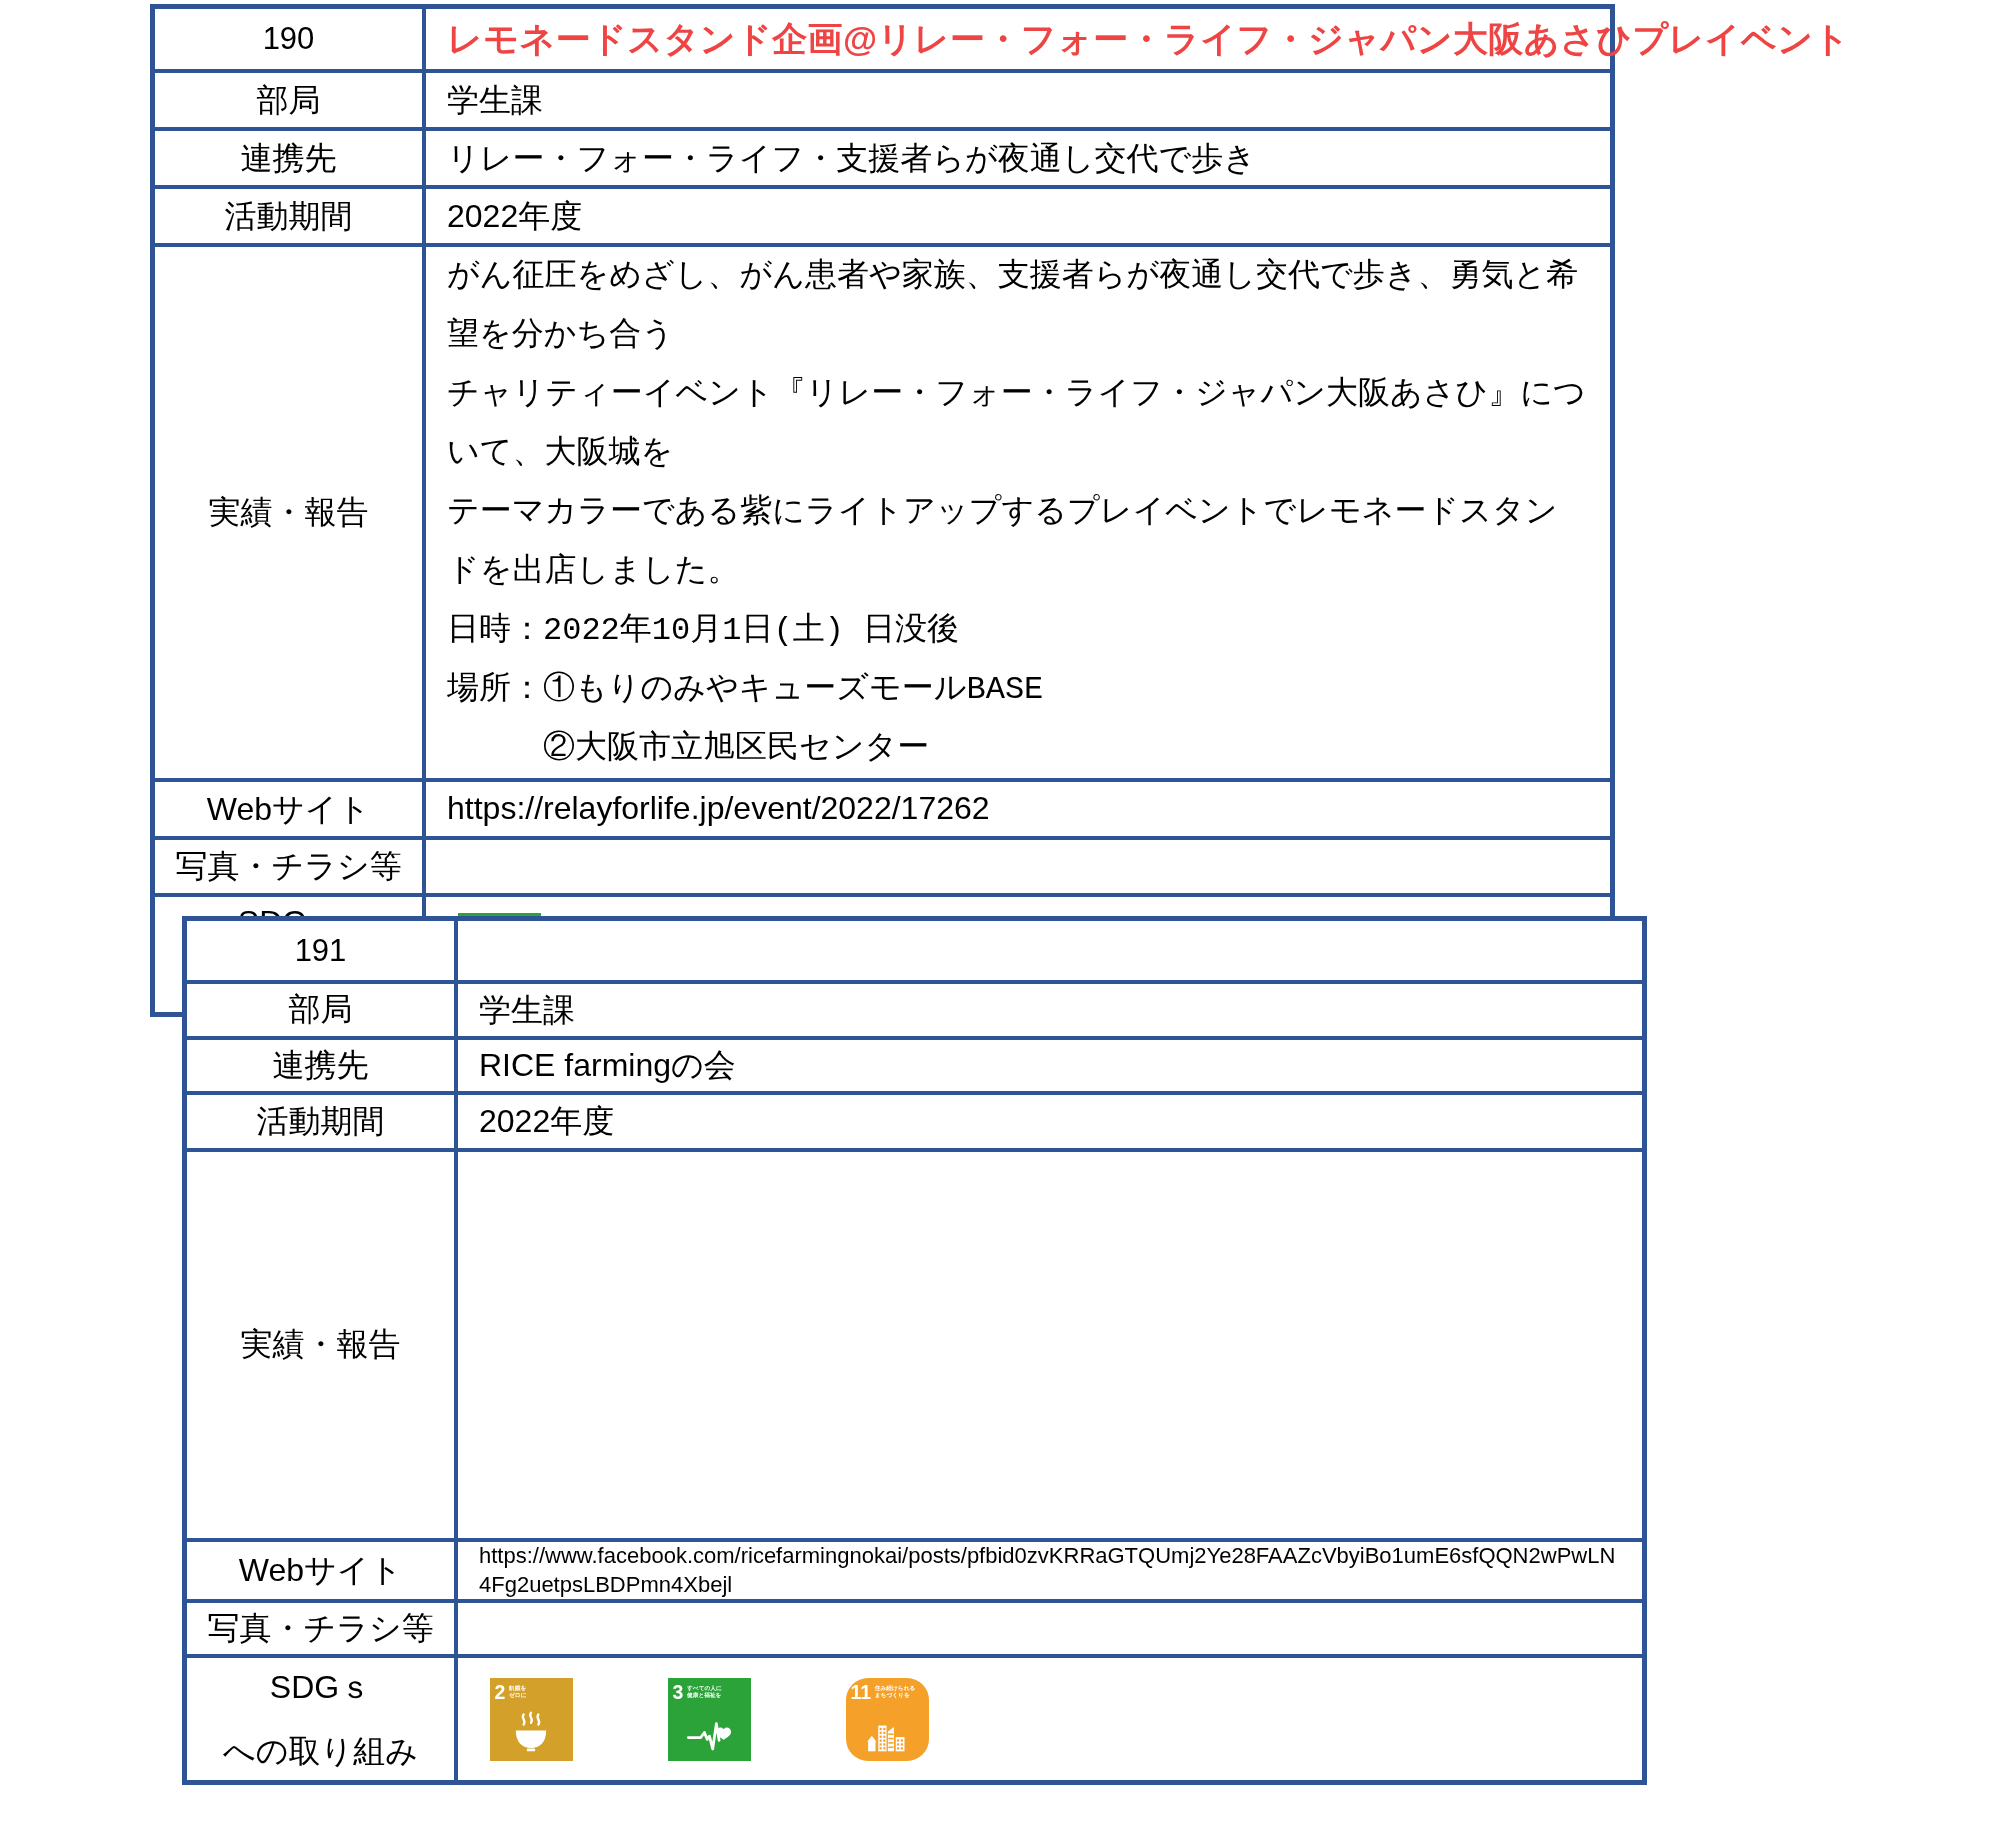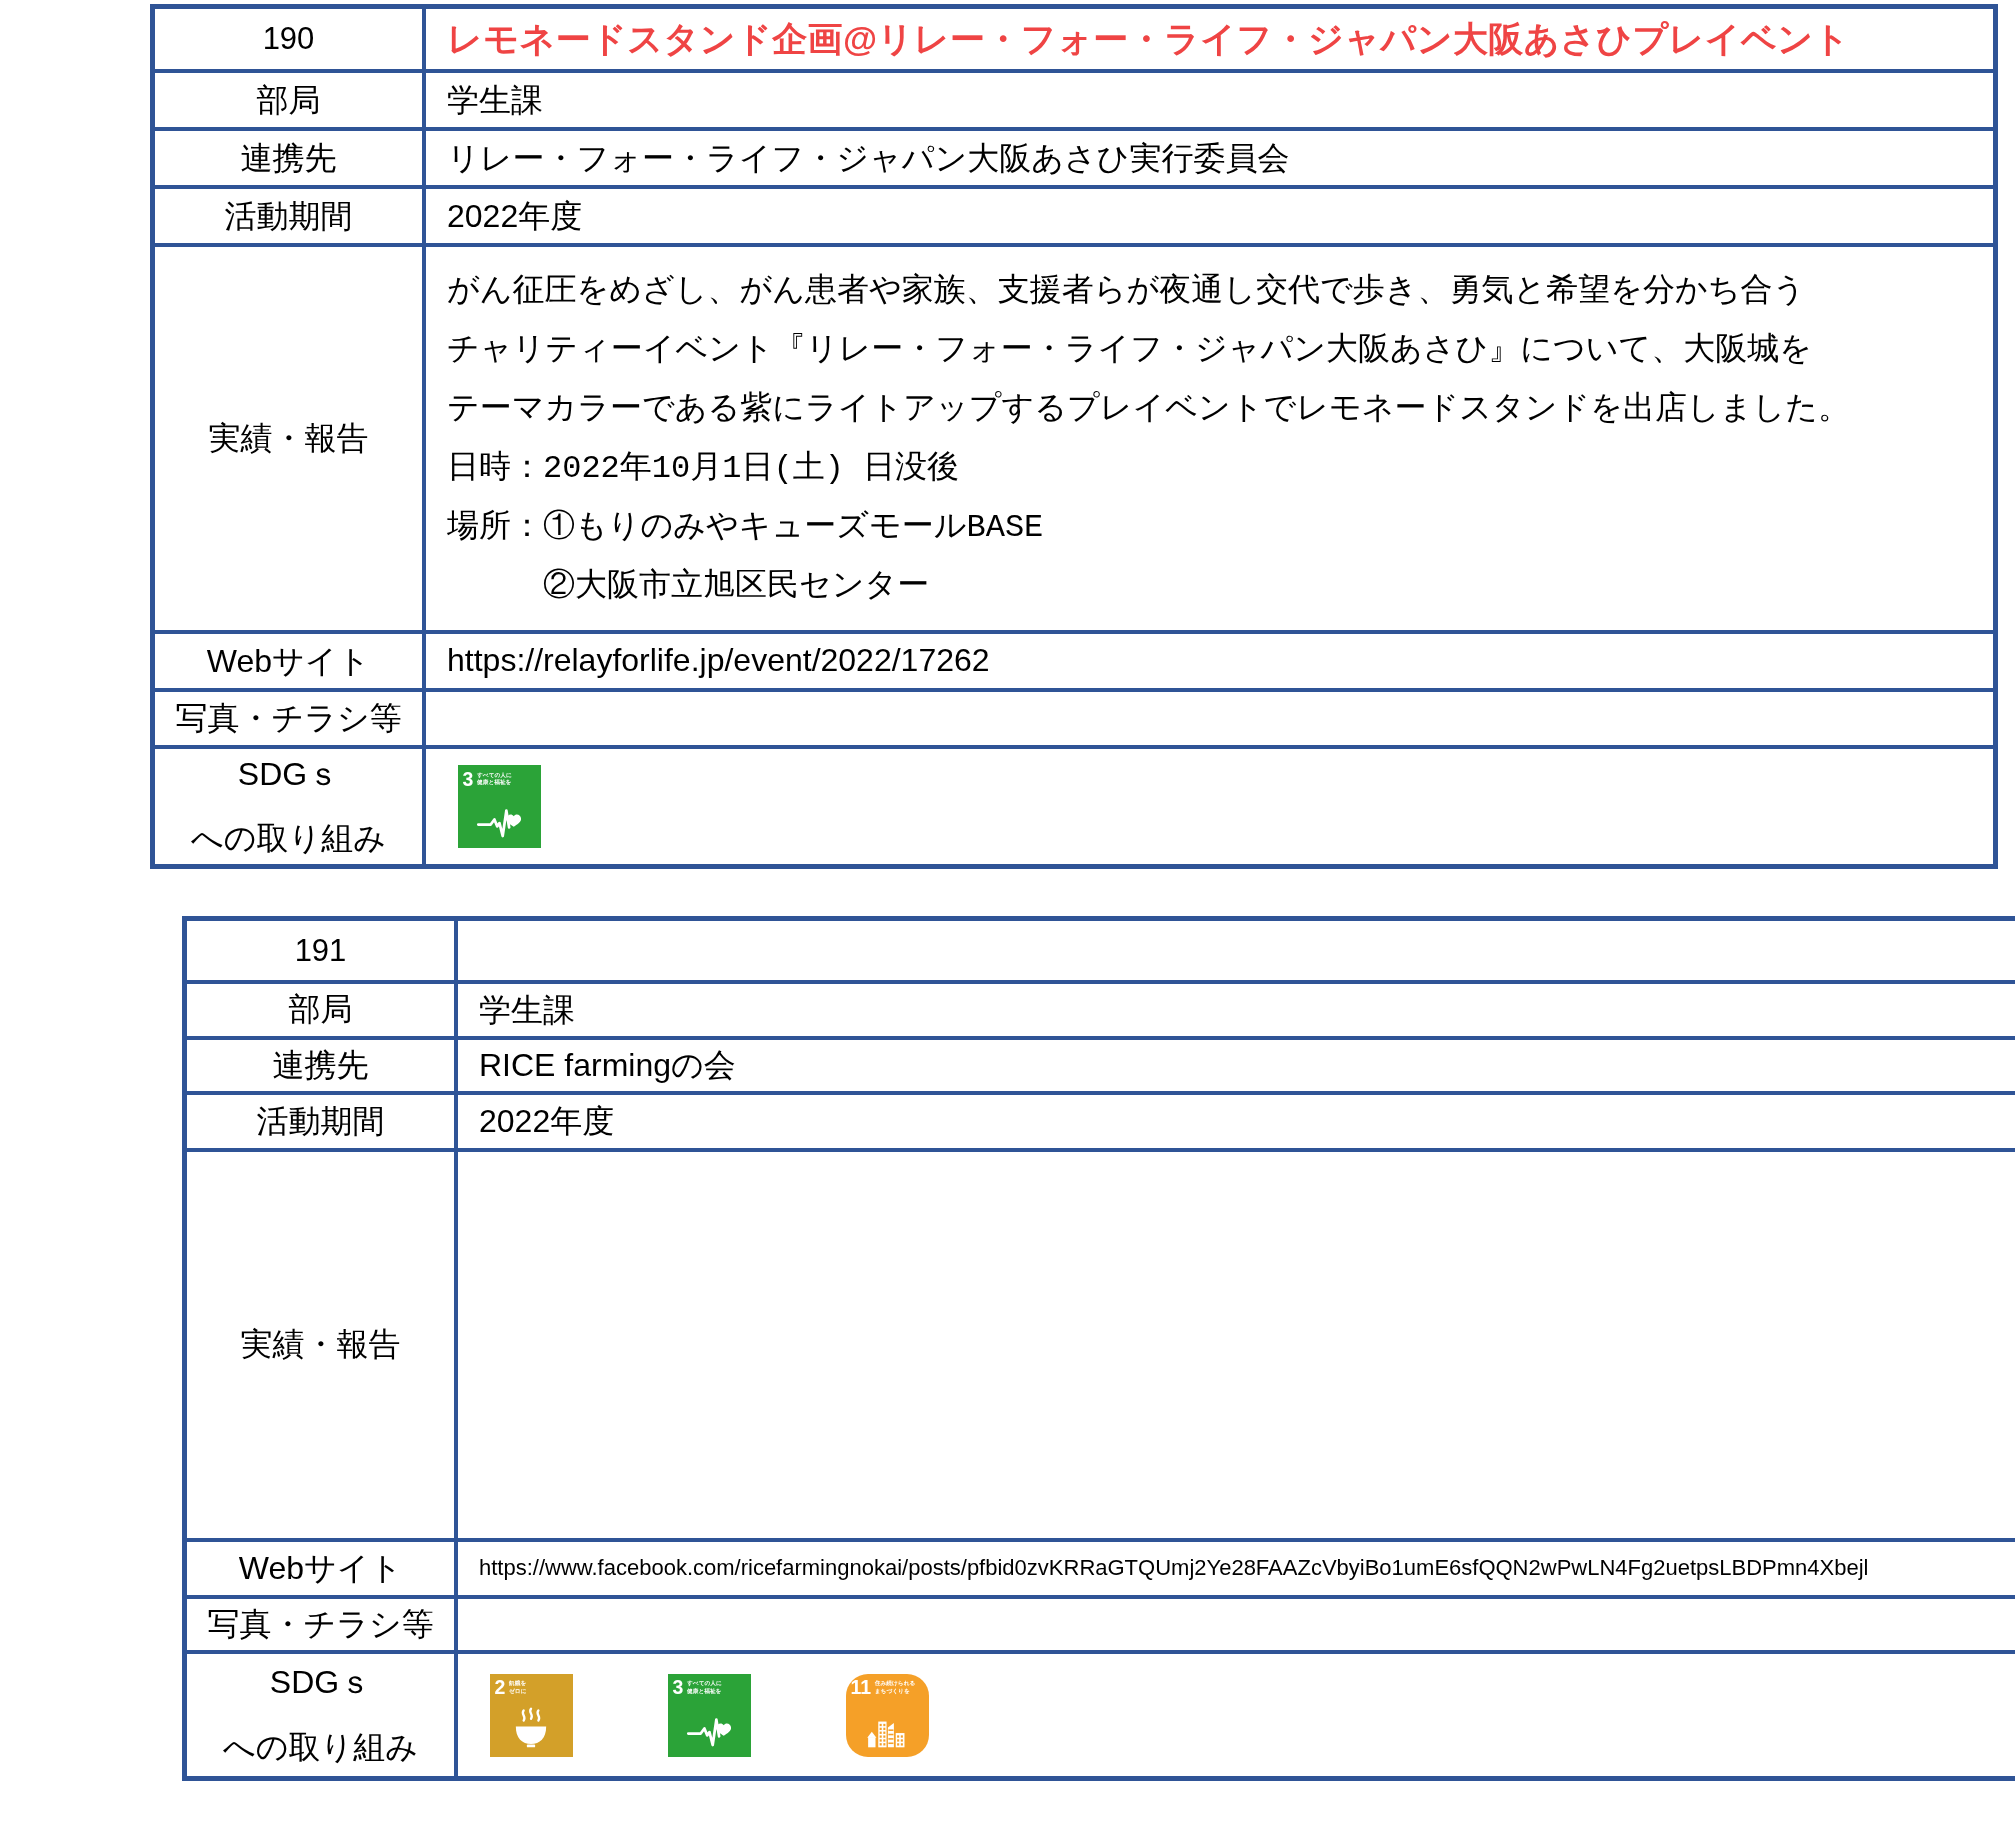--- a/index.html
+++ b/index.html
@@ -2,21 +2,21 @@
 <html style="font-size:6.5px"><head>
 <meta charset="utf-8">
 <style>
   html,body{margin:0;padding:0;}
   body{
     width:2015px;height:1843px;background:#ffffff;position:relative;overflow:hidden;
     font-family:"Liberation Sans","DejaVu Sans",sans-serif;
     color:#000;
   }
   .record-table{
-    position:absolute;left:150px;width:1848px;background:#fff;
+    position:absolute;left:150px;width:1465px;background:#fff;
     border:5.7px solid #2F5496;box-sizing:border-box;
   }
   #table-190{top:4.1px;}
   #table-191{top:916px;margin-left:32px;}
   .t-row{display:flex;align-items:stretch;box-sizing:border-box;}
   .t-row + .t-row{border-top:4.9px solid #2F5496;}
   .cell-label{
     flex:0 0 271px;width:271px;border-right:4.1px solid #2F5496;
     display:flex;flex-direction:column;align-items:center;justify-content:center;
     text-align:center;font-size:32px;line-height:1.35;box-sizing:border-box;
@@ -75,21 +75,21 @@
   </div>
   <div class="t-row" style="min-height:58px">
     <div class="cell-label">部局</div>
     <div class="cell-value">
       <span class="plain-value">学生課</span>
     </div>
   </div>
   <div class="t-row" style="min-height:58px">
     <div class="cell-label">連携先</div>
     <div class="cell-value">
-      <span class="plain-value">リレー・フォー・ライフ・ジャパン大阪あさひ実行委員会</span>
+      <span class="plain-value">リレー・フォー・ライフ・支援者らが夜通し交代で歩き</span>
     </div>
   </div>
   <div class="t-row" style="min-height:58px">
     <div class="cell-label">活動期間</div>
     <div class="cell-value">
       <span class="plain-value">2022年度</span>
     </div>
   </div>
   <div class="t-row" style="min-height:387px">
     <div class="cell-label">実績・報告</div>

